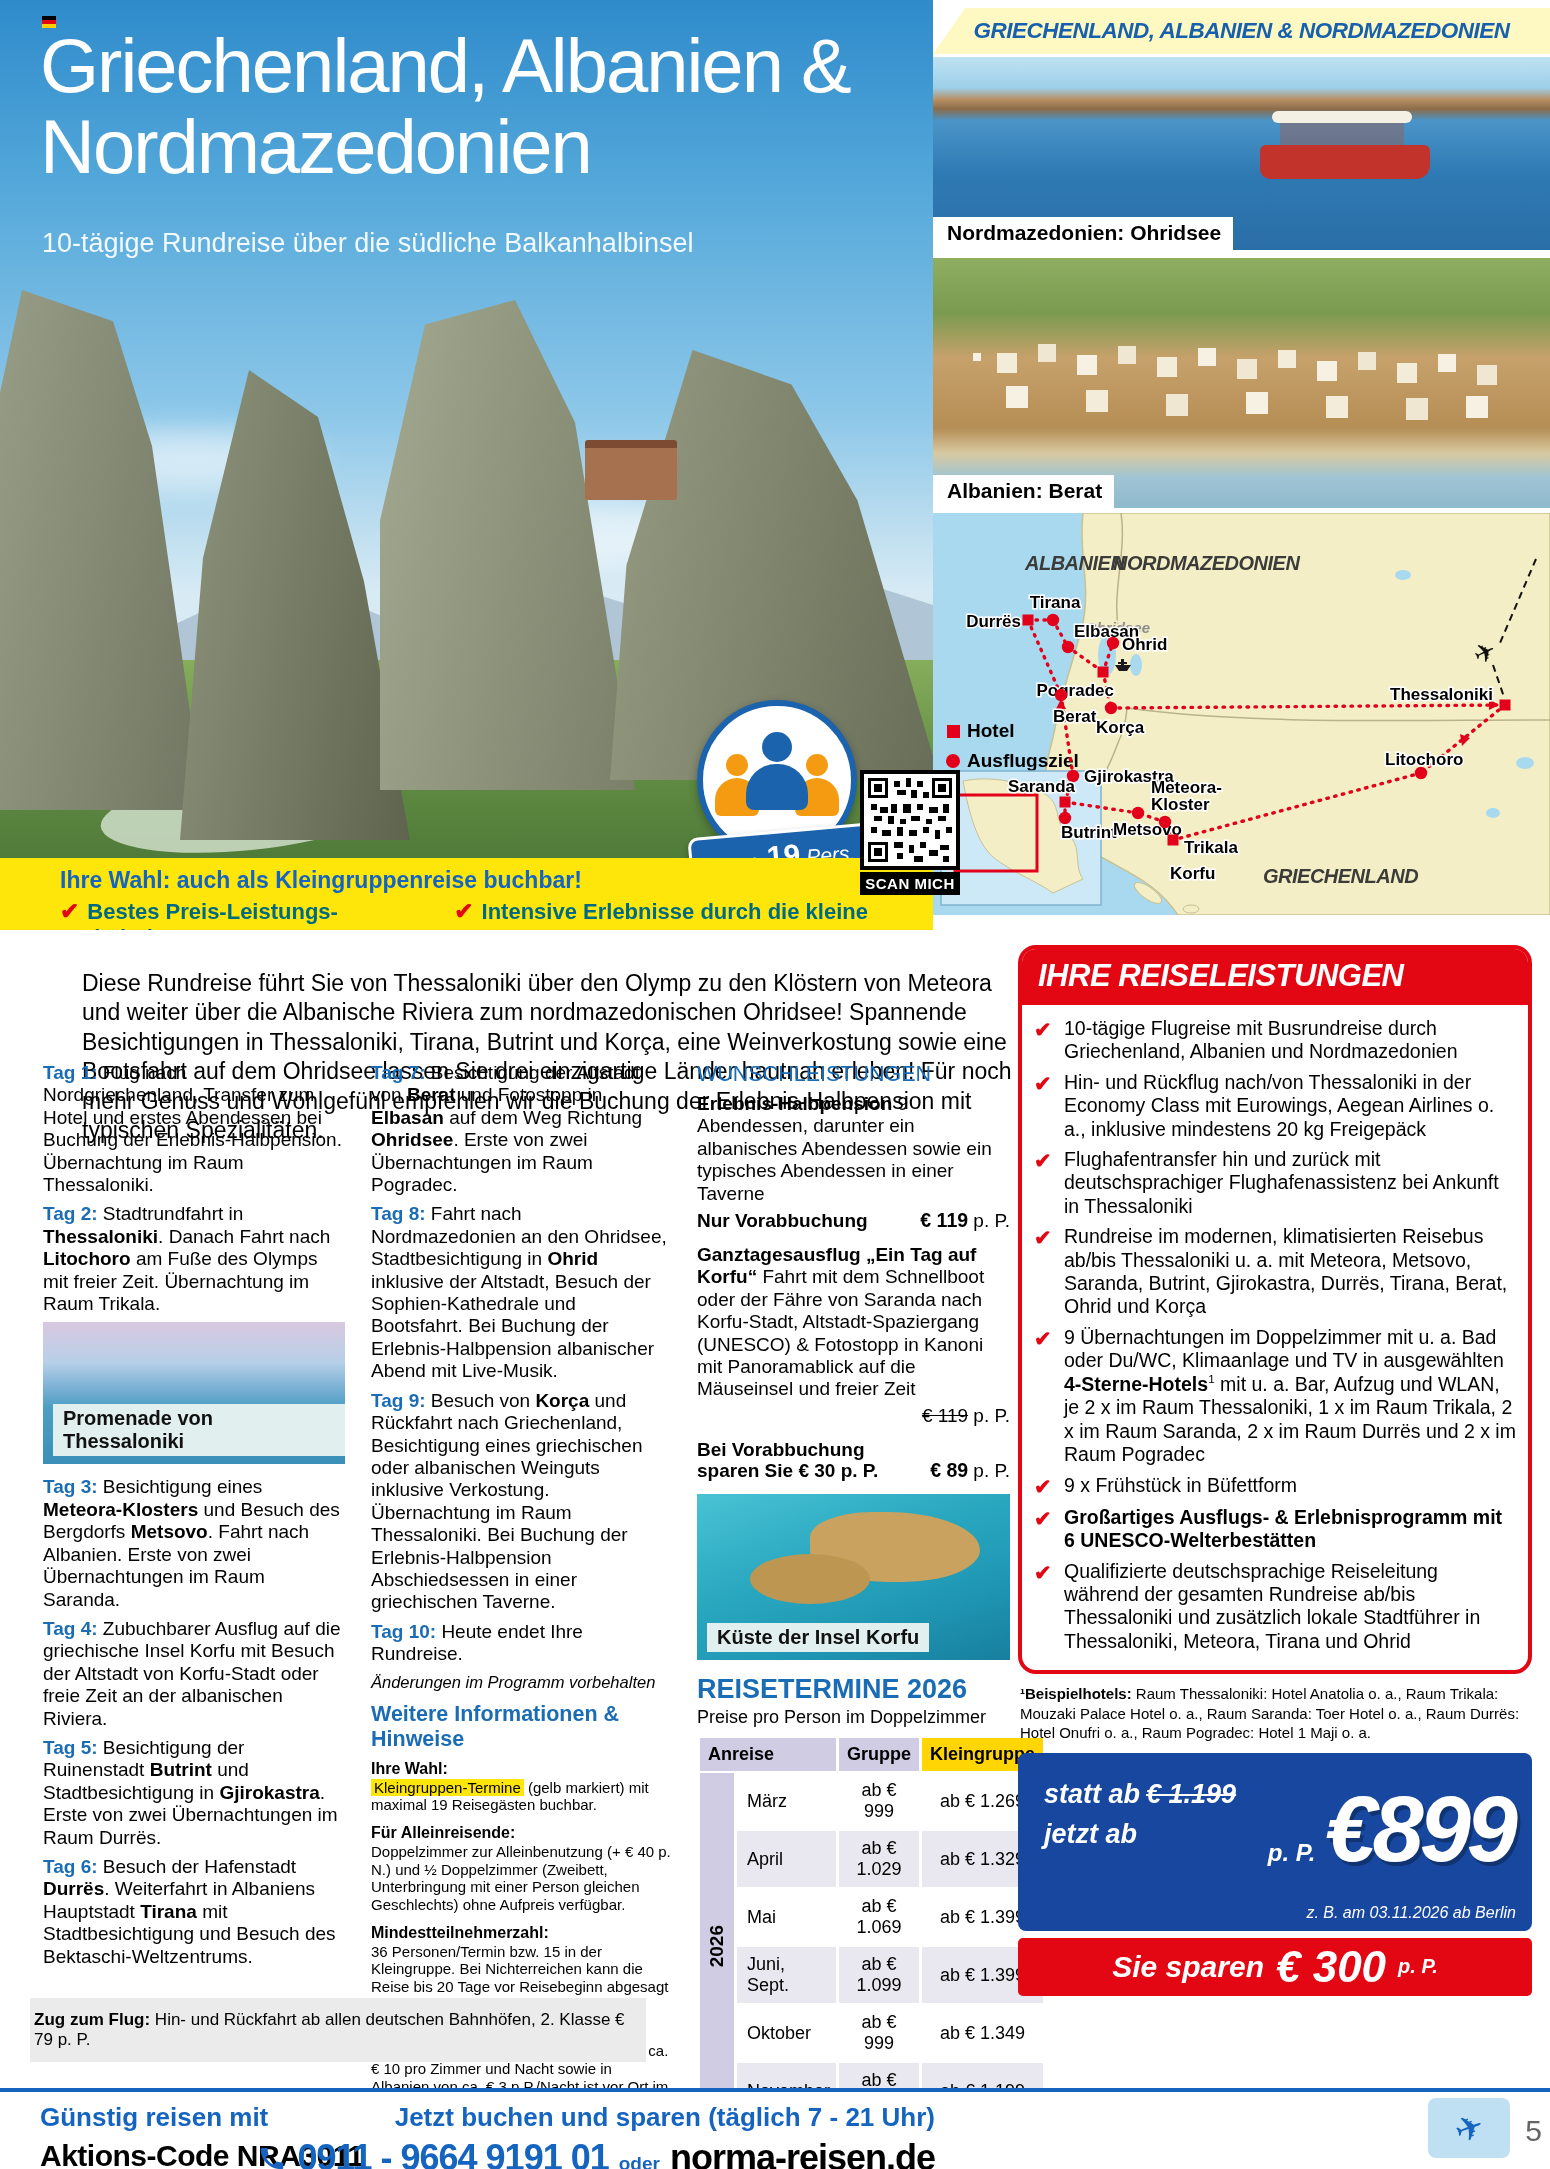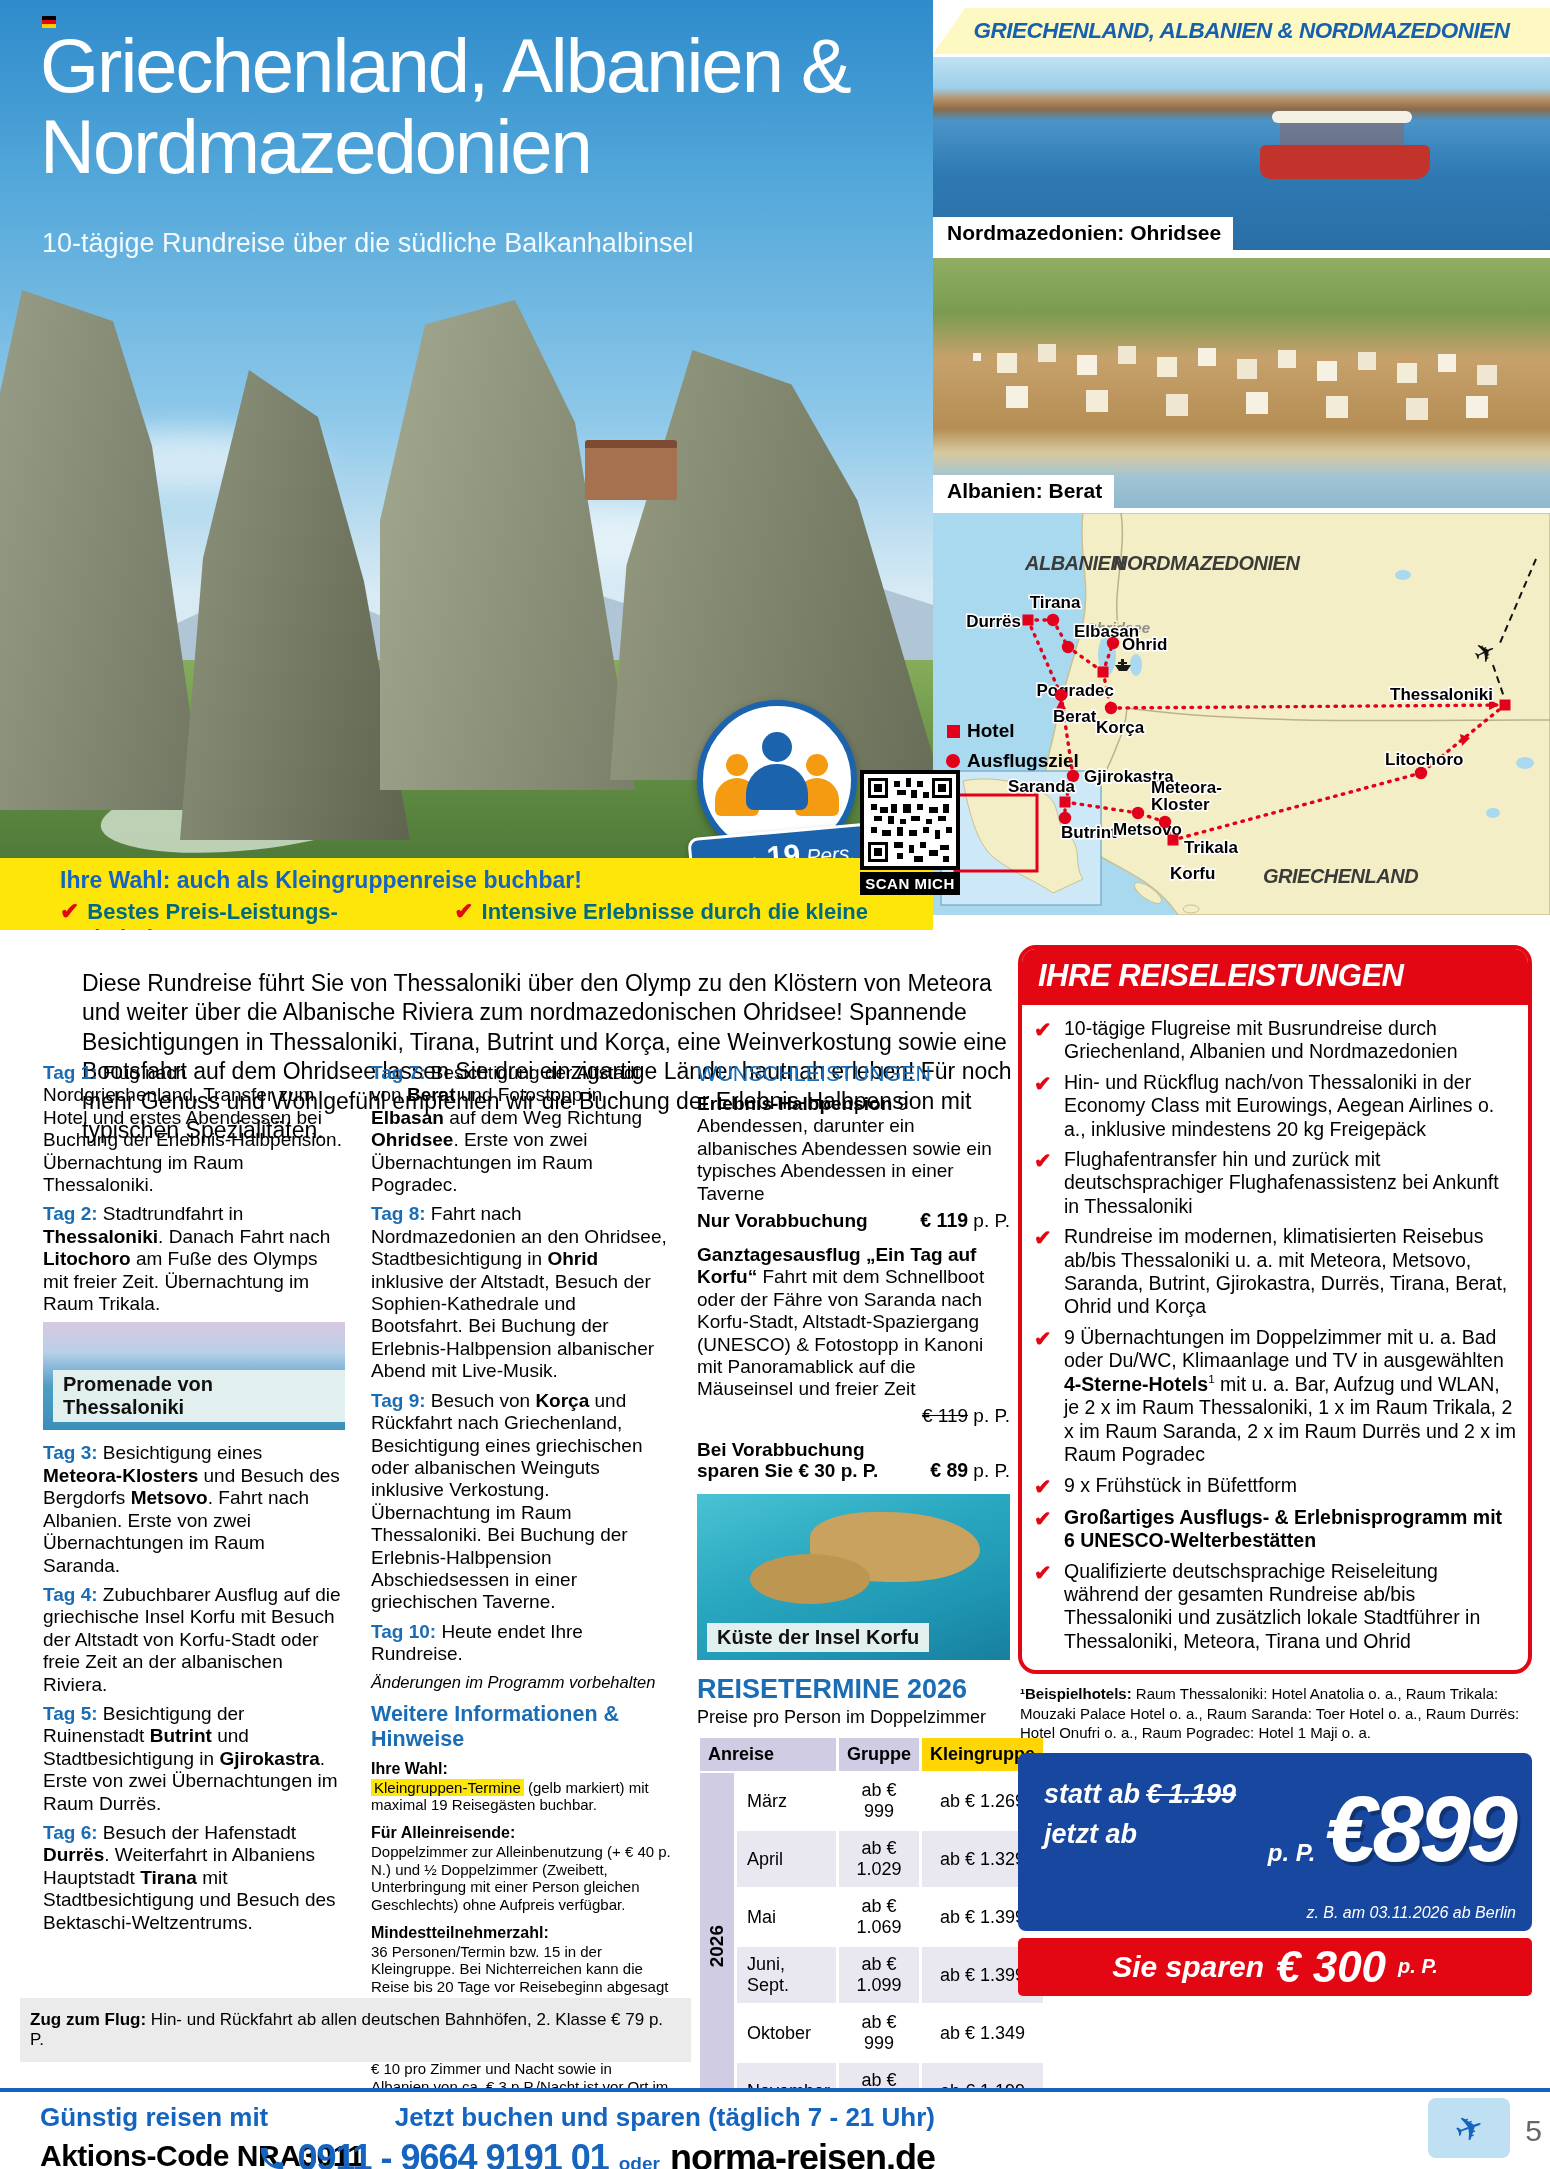--- a/index.html
+++ b/index.html
@@ -96,21 +96,21 @@
   .city-marker{fill:#e2001a;}
   .plane-glyph{font-family:"DejaVu Sans",sans-serif;font-size:26px;fill:#111;}
   
   .intro{position:absolute;left:82px;top:946px;width:930px;font-size:23px;line-height:1.28;color:#000;}
   .cols{position:absolute;left:43px;top:1062px;width:967px;display:flex;gap:26px;}
   .col1{width:302px;flex:0 0 302px;}
   .col2{width:300px;flex:0 0 300px;}
   .col3{width:313px;flex:0 0 313px;}
   .day{font-size:19px;line-height:1.18;margin:0 0 7px 0;}
   .tag{color:#1a6cb5;font-weight:700;}
-  .fig{position:relative;height:108px;margin:6px 0 12px 0;}
+  .fig{position:relative;height:142px;margin:6px 0 12px 0;}
   .photo-thess{background:linear-gradient(180deg,#d8c8e0 0%,#b8d0e8 28%,#7fb3d6 45%,#4e9ec4 60%,#3a8fb8 100%);}
   .fig .pcap2{position:absolute;left:10px;bottom:8px;background:#e1f0ee;color:#111;font-weight:700;
               font-size:20px;padding:3px 10px;}
   .prog-note{font-style:italic;font-size:16.5px;margin:2px 0 10px;}
   .info-head{color:#1a6cb5;font-weight:700;font-size:21.5px;margin:8px 0 8px;}
   .info-sec{margin-bottom:10px;}
   .info-sec h4{margin:0 0 1px;font-size:16px;}
   .info-sec p{margin:0;font-size:15px;line-height:1.18;}
   .wunsch-head{color:#1a6cb5;font-weight:400;font-size:21.5px;margin:0 0 6px;}
   .wblock{font-size:19px;line-height:1.18;margin:0 0 4px;}
@@ -126,22 +126,22 @@
   table.term{border-collapse:separate;border-spacing:3px 2px;width:100%;}
   table.term th{font-size:18px;font-weight:700;text-align:left;padding:6px 8px;background:#cfcce3;}
   table.term th.kg{background:#ffd503;}
   table.term td{font-size:18px;padding:7px 6px;text-align:center;}
   td.tyear{background:#cfcce3;width:26px;padding:0;}
   td.tyear span{writing-mode:vertical-rl;transform:rotate(180deg);font-weight:700;font-size:19px;display:block;margin:0 auto;}
   td.tmon{text-align:left !important;padding-left:10px !important;}
   tr.odd td:not(.tyear){background:#fff;}
   tr.even td:not(.tyear){background:#e9e8f0;}
   .term-note{background:#ececec;font-size:16.5px;line-height:1.22;padding:8px 10px;margin-top:2px;}
-  .zug-bar{position:absolute;left:20px;top:1998px;width:671px;background:#ebebeb;font-size:17px;
-           padding:12px 10px;box-sizing:border-box;}
+  .zug-bar{position:absolute;left:30px;top:1998px;width:616px;background:#ebebeb;font-size:17px;
+           padding:12px 4px;box-sizing:border-box;}
   
   .sidebar{position:absolute;left:1018px;top:945px;width:514px;}
   .rl-box{border:4px solid #e30613;border-radius:18px;overflow:hidden;background:#fff;}
   .rl-head{background:#e30613;color:#fff;font-style:italic;font-weight:700;font-size:31px;
            padding:9px 16px 11px;letter-spacing:-.5px;}
   .rl-list{list-style:none;margin:0;padding:12px 12px 10px 12px;}
   .rl-list li{display:flex;gap:8px;font-size:19.5px;line-height:1.2;margin-bottom:7px;}
   .lcheck{color:#e30613;font-weight:700;font-size:21px;flex:0 0 22px;}
   .rl-foot{font-size:15px;line-height:1.3;margin:10px 2px 10px;}
   .price-panel{position:relative;background:#17479e;color:#fff;border-radius:8px;height:178px;margin-top:2px;}

